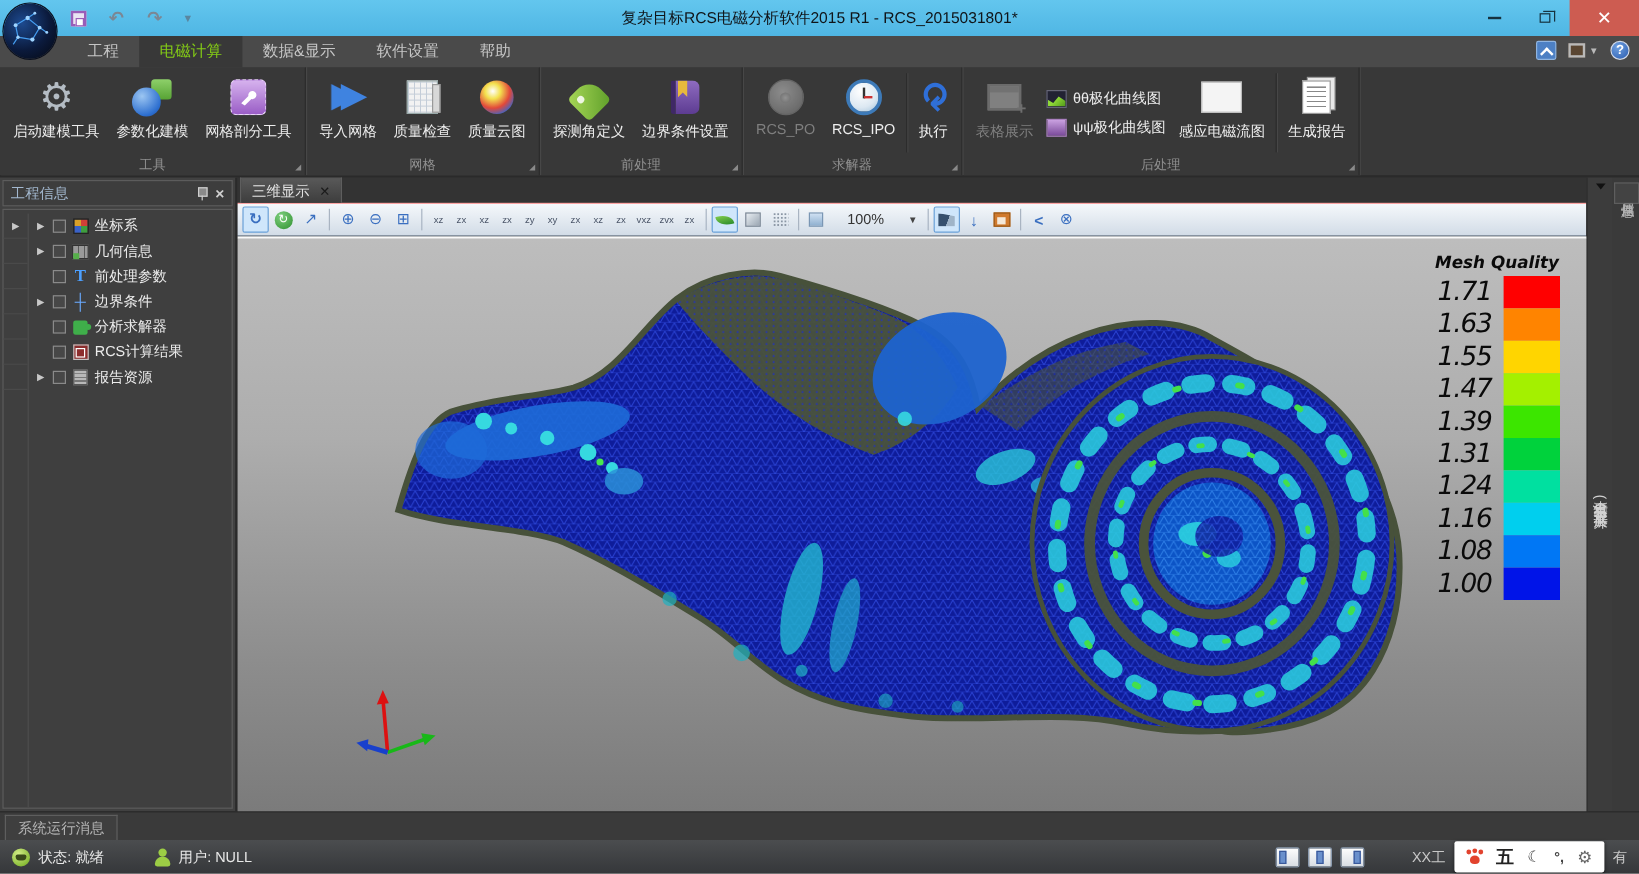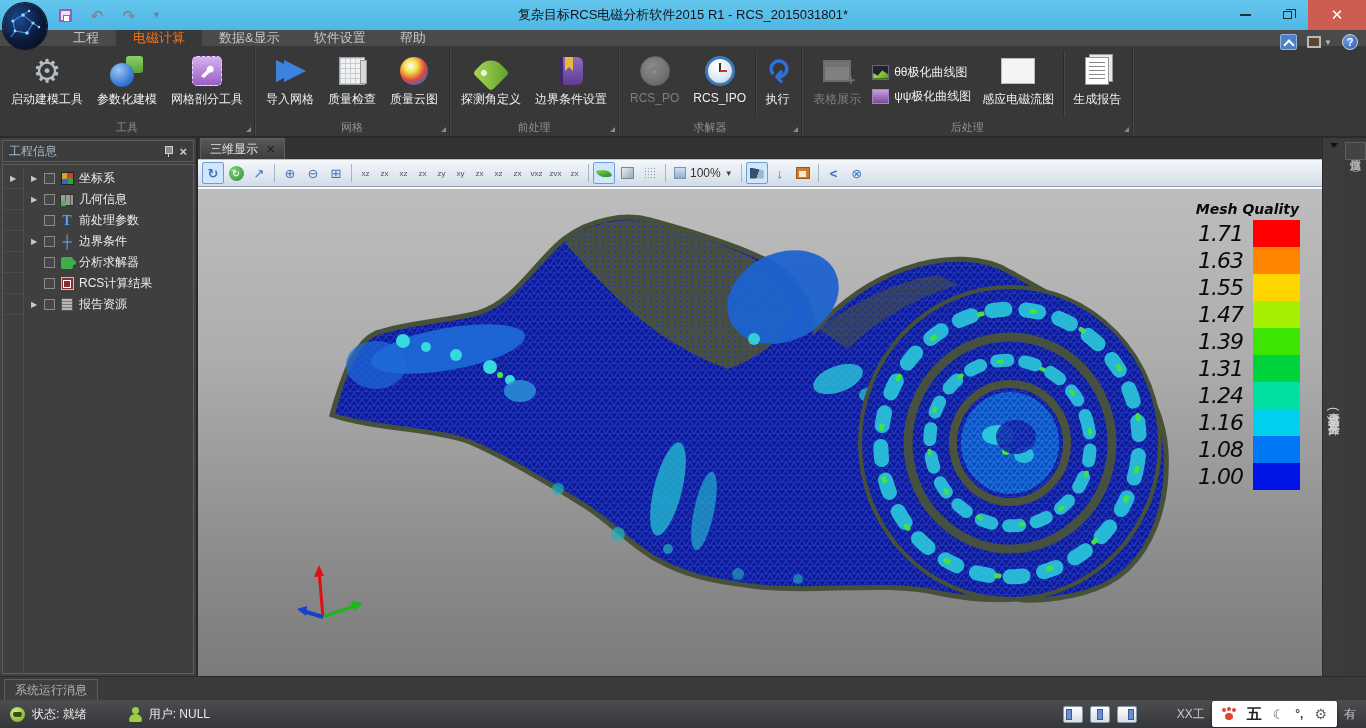--- a/index.html
+++ b/index.html
@@ -20,23 +20,23 @@
   .qat-caret { color:#5a86a0; font-size:9px; }
   .win-title { position:absolute; left:0; right:0; text-align:center; color:#101418; font-size:13px; pointer-events:none; }
   .winbtns { margin-left:auto; display:flex; height:30px; align-items:stretch; }
   .winbtn { width:42px; display:flex; align-items:center; justify-content:center; color:#16323f; }
   .winbtn .minbar { width:11px; height:2px; background:#16323f; }
   .winbtn .rest { width:9px; height:8px; border:1px solid #16323f; position:relative; background:transparent; }
   .winbtn .rest::before { content:''; position:absolute; left:2px; top:-3px; width:9px; height:8px; border:1px solid #16323f; border-bottom:none; border-left:none; }
   .winbtn.close { width:58px; background:#cd5c51; color:#fff; font-size:15px; font-weight:bold; }
 
   
-  .tabrow { height:16px; background:#4a4a4a; display:flex; align-items:stretch; padding-left:56px; flex:0 0 auto; position:relative; }
+  .tabrow { height:26px; background:#4a4a4a; display:flex; align-items:stretch; padding-left:56px; flex:0 0 auto; position:relative; }
   .mtab { padding:0 17px; display:flex; align-items:center; color:#c6c6c6; font-size:13px; cursor:default; }
-  .mtab.active { background:#383838; color:#f97316; }
+  .mtab.active { background:#383838; color:#84cc16; }
   .tabrow-right { position:absolute; right:8px; top:4px; display:flex; align-items:center; gap:10px; }
   .collapse-btn { width:17px; height:16px; background:#4d80c4; border:1px solid #8fb4e0; border-radius:2px; position:relative; }
   .collapse-btn::after { content:''; position:absolute; left:4px; top:6px; width:6px; height:6px; border-left:2px solid #fff; border-top:2px solid #fff; transform:rotate(45deg); }
   .monitor-btn { display:flex; align-items:center; gap:3px; }
   .monitor-btn .scr { width:14px; height:12px; border:2px solid #b9b9b9; background:#5a4632; }
   .monitor-btn .drop { color:#b9b9b9; font-size:8px; }
   .help-btn { width:16px; height:16px; border-radius:50%; background:radial-gradient(circle at 35% 30%, #6fa0e0, #2a5cb0); color:#fff; font-size:11px; font-weight:bold; display:flex; align-items:center; justify-content:center; border:1px solid #cfd8e8; }
 
   
   .ribbon { height:92px; background:#383838; display:flex; border-bottom:2px solid #2a2a2a; flex:0 0 auto; }
@@ -123,21 +123,21 @@
 
   .vtoolbar { height:27px; background:linear-gradient(#f5f8fb,#d2dce7); border-bottom:1px solid #93a2b2; display:flex; align-items:center; padding:0 4px; gap:1px; flex:0 0 auto; }
   .tbtn { min-width:22px; height:22px; display:flex; align-items:center; justify-content:center; border:1px solid transparent; border-radius:2px; font-size:13px; color:#3a6fc0; }
   .tbtn.sel { background:#cfe6fb; border-color:#6aa0d8; }
   .tsep { width:1px; height:18px; background:#a9b4c2; margin:0 3px; }
   .vwbtn { width:19px; height:20px; font-size:8px; color:#4a5568; display:flex; align-items:center; justify-content:center; border:1px solid transparent; letter-spacing:0; }
   .orbit-green { width:15px; height:15px; border-radius:50%; background:radial-gradient(circle at 35% 30%, #7fd07f, #2e8f2e); color:#fff; font-size:10px; display:flex; align-items:center; justify-content:center; }
   .leaf { width:14px; height:9px; background:linear-gradient(#7cc84a,#2e8f2e); border-radius:0 90% 0 90%; transform:rotate(-15deg); }
   .graysq { width:13px; height:12px; background:linear-gradient(135deg,#e8edf2,#9aa6b2); border:1px solid #7a8694; }
   .dotgrid { width:13px; height:12px; background-image:radial-gradient(#8a96a4 1px, transparent 1px); background-size:3px 3px; }
-  .combo { display:flex; align-items:center; gap:4px; padding:0 4px; height:22px; color:#333; font-size:12px; }
+  .combo { display:flex; align-items:center; gap:20px; padding:0 4px; height:22px; color:#333; font-size:12px; }
   .combo .csq { width:12px; height:12px; background:linear-gradient(#cfe0f2,#8fb0d0); border:1px solid #7a96b4; }
   .combo .dn { font-size:8px; color:#444; }
   .wedge { width:14px; height:11px; background:linear-gradient(110deg,#35506e 55%,#9fb4c8 56%); clip-path:polygon(0 0,100% 25%,100% 100%,0 100%); }
   .orangewin { width:14px; height:12px; background:#d07a2e; border:1px solid #9a5a1a; position:relative; }
   .orangewin::after { content:''; position:absolute; left:2px; top:3px; width:7px; height:6px; background:#f4e8d8; }
 
   .viewport { flex:1; position:relative; border-top:2px solid #fafafa; background:linear-gradient(180deg,#bdbdbd 0%, #adadad 35%, #8c8c8c 75%, #7b7b7b 100%); overflow:hidden; }
   .viewport svg.model { position:absolute; inset:0; }
 
   .legend { position:absolute; top:12px; right:22px; font-family:"DejaVu Sans",sans-serif; }

